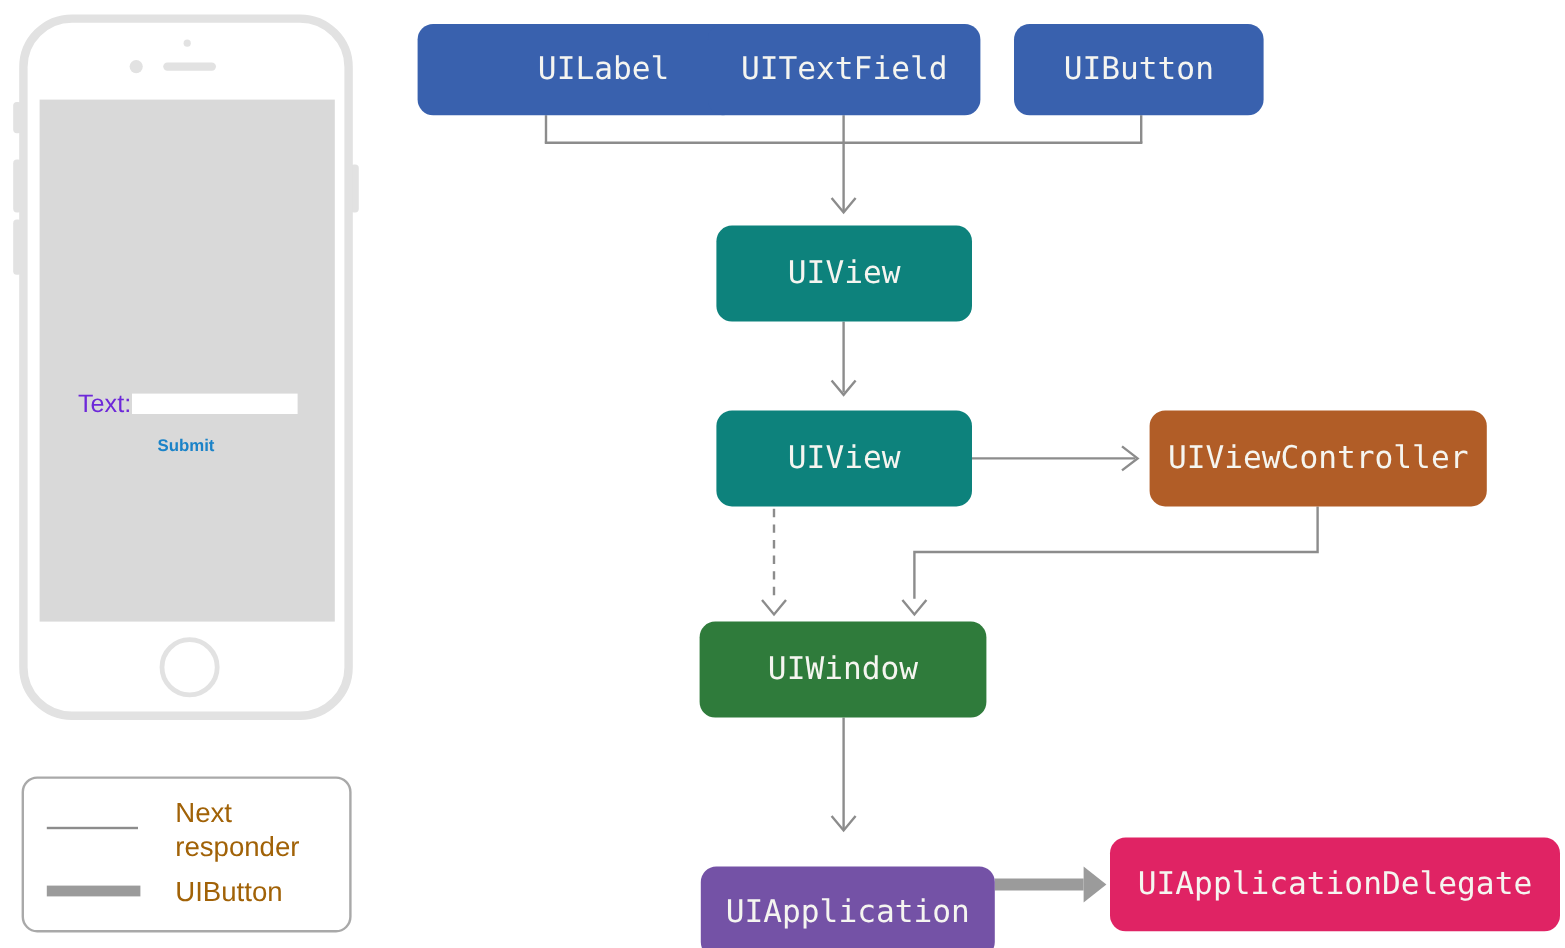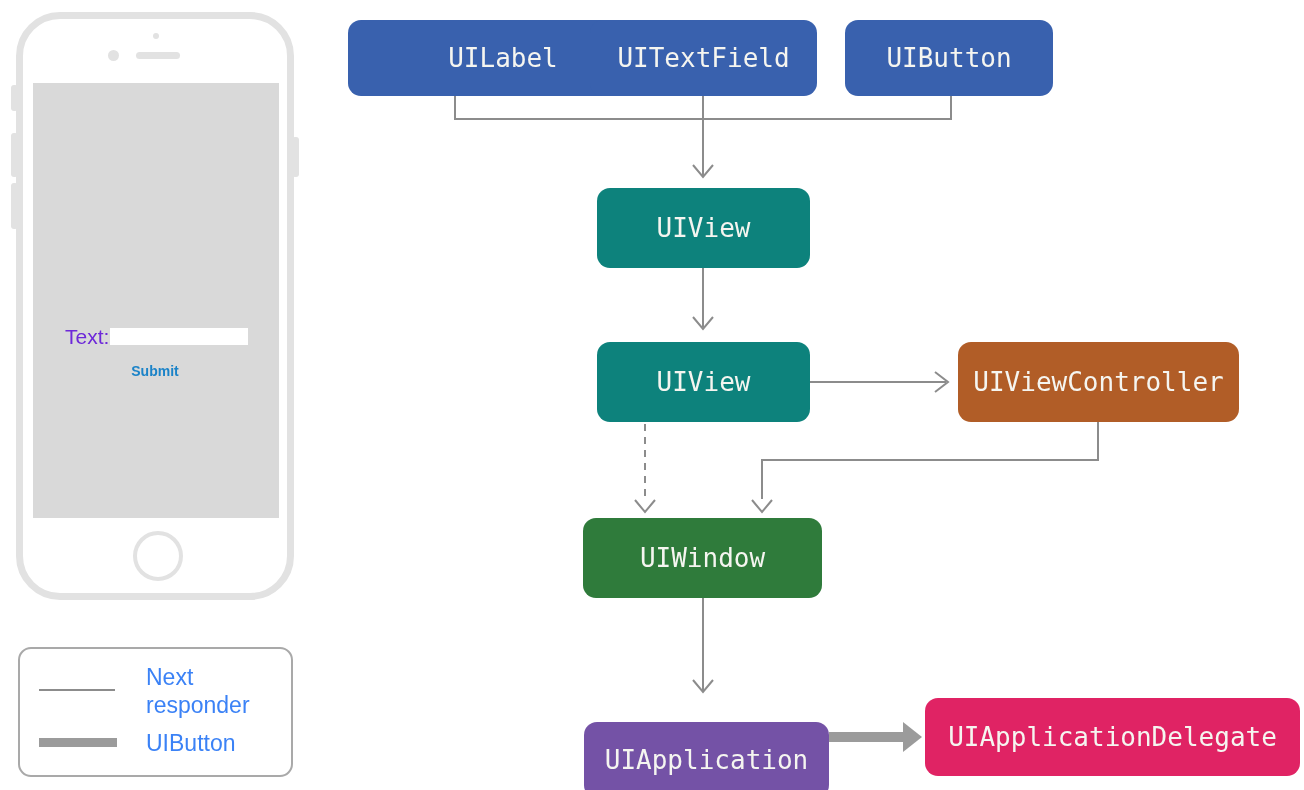--- a/index.html
+++ b/index.html
@@ -118,21 +118,21 @@
   .legend .thin-sample {
     position: absolute; left: 19px; top: 40px;
     width: 76px; height: 2px; background: var(--connector, #8c8c8c);
   }
   .legend .thick-sample {
     position: absolute; left: 19px; top: 89px;
     width: 78px; height: 9px; background: var(--delegate-arrow, #9b9b9b);
   }
   .legend .legend-label {
     position: absolute; left: 126px;
-    font-size: 23px; line-height: 28px; color: #3b82f6; width: 140px;
+    font-size: 23px; line-height: 28px; color: #a16207; width: 140px;
   }
   .legend .legend-label.first { top: 14px; }
   .legend .legend-label.second { top: 80px; }
 </style>
 </head>
 <body>
 
 <div class="stage">
 
   <svg class="edges" width="1304" height="790" viewBox="0 0 1304 790" xmlns="http://www.w3.org/2000/svg">

